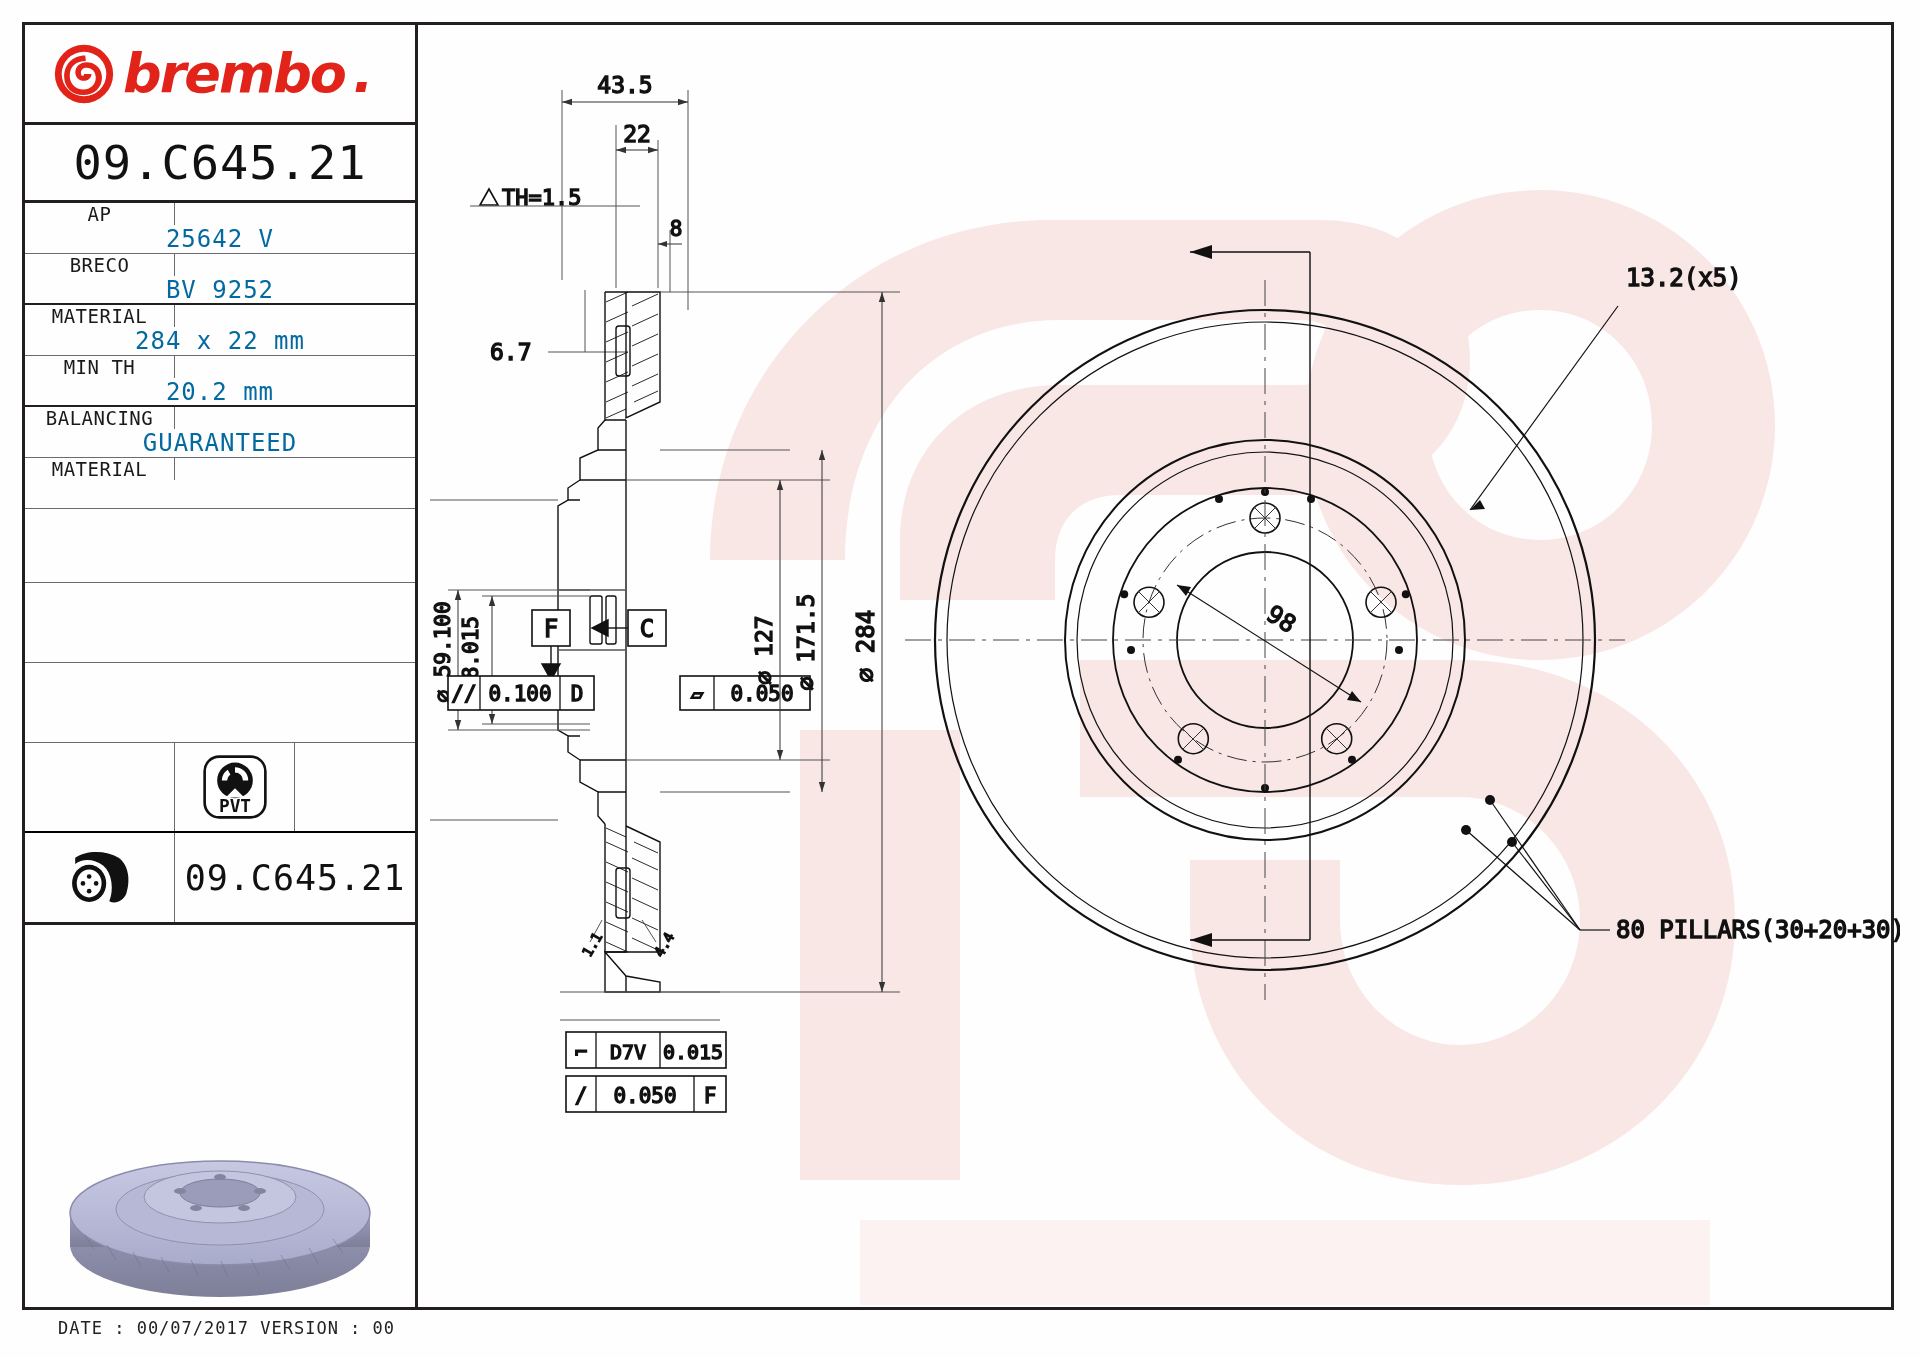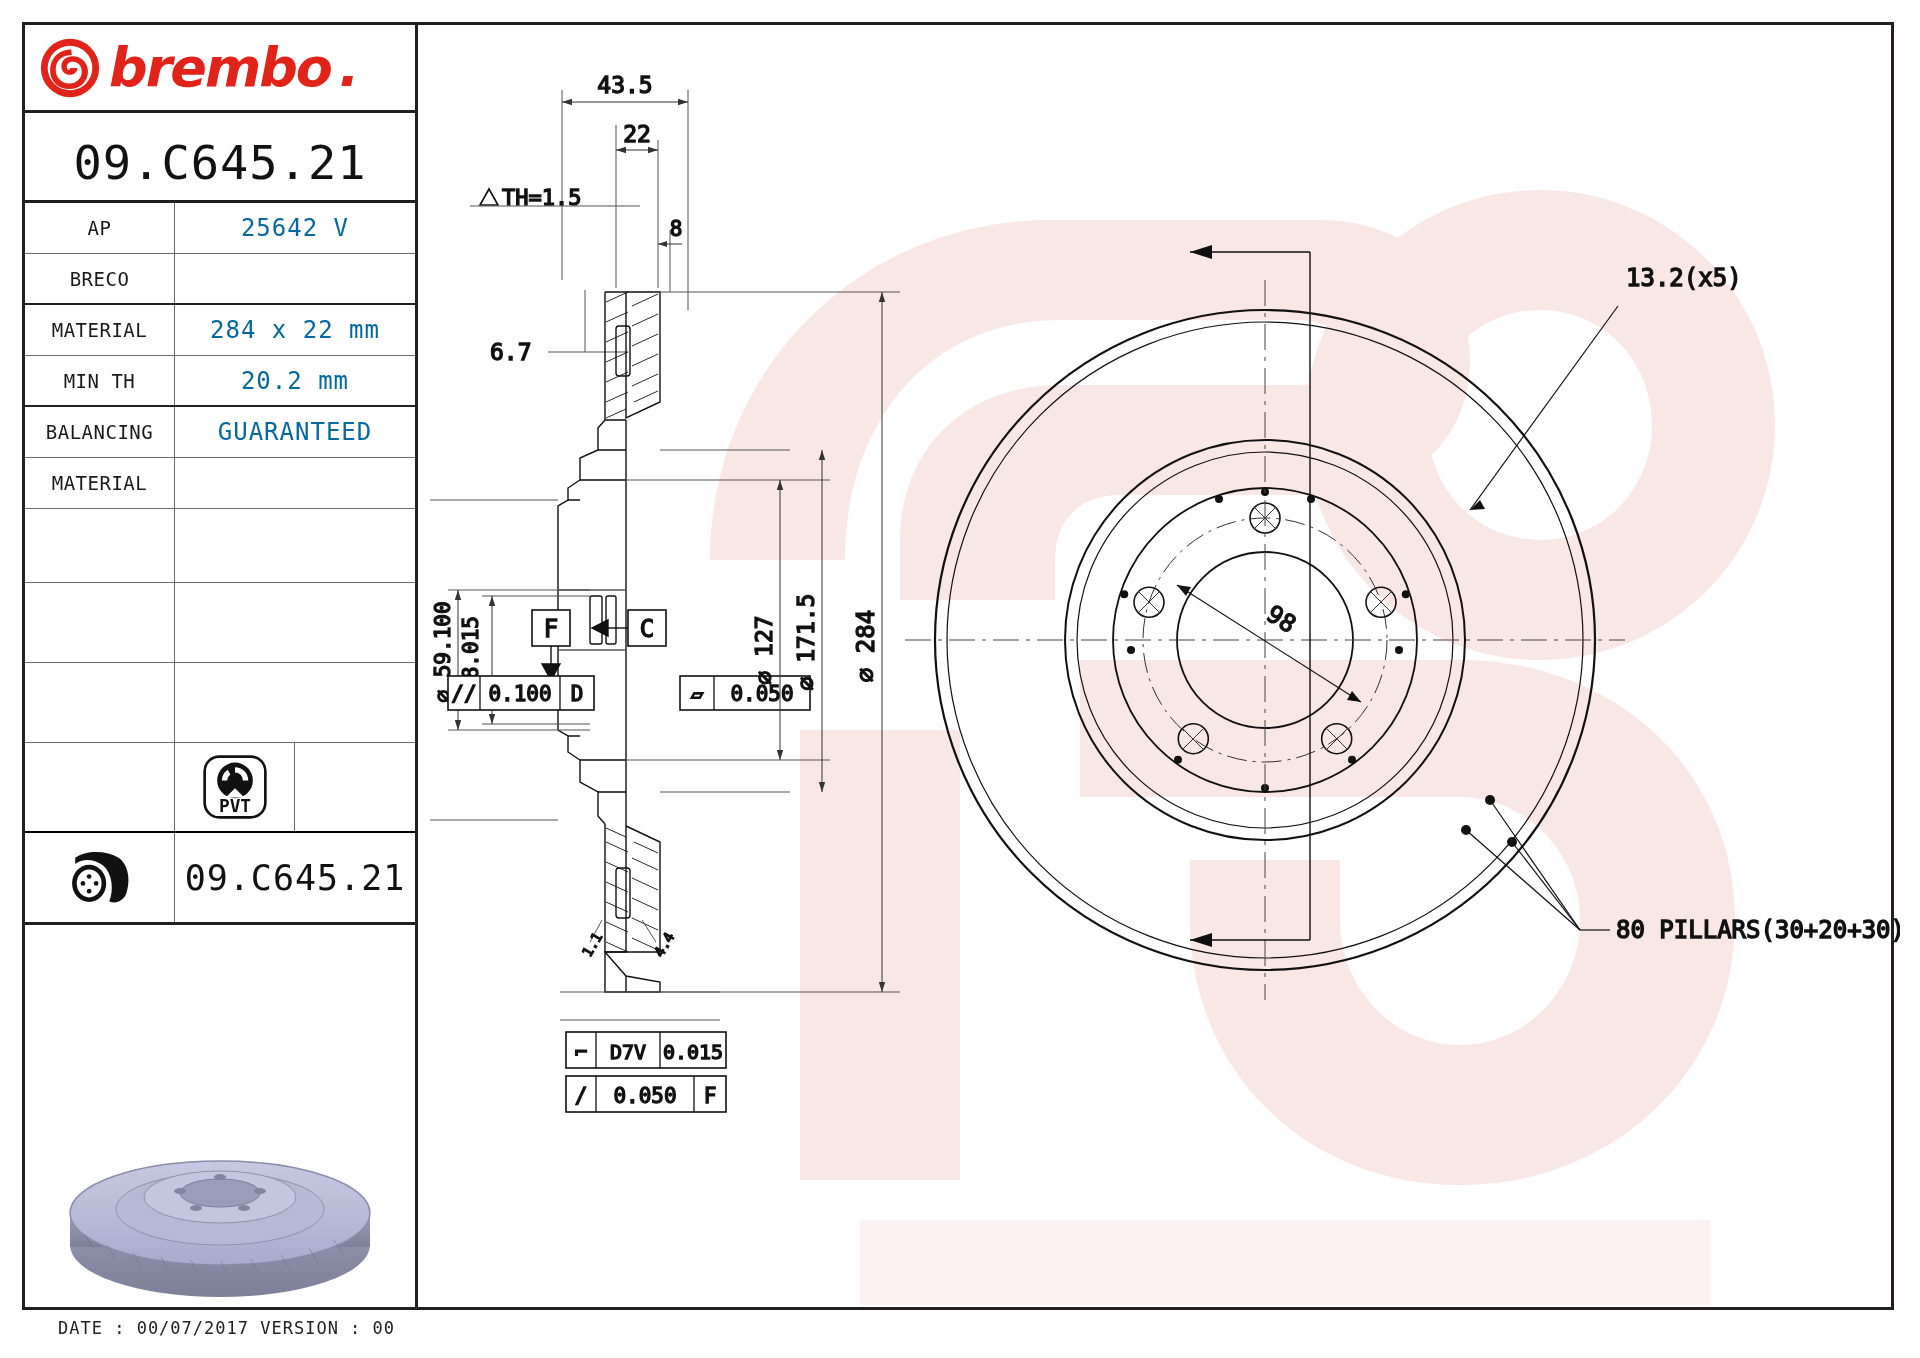--- a/index.html
+++ b/index.html
@@ -10,30 +10,30 @@
   
   .wm{position:absolute;left:560px;top:40px;width:1320px;height:1280px;pointer-events:none;z-index:0;opacity:.5;}
 
   
   .frame{position:absolute;left:22px;top:22px;width:1872px;height:1288px;border:3px solid #231f20;box-sizing:border-box;z-index:2;}
 
   
   .panel{position:absolute;left:25px;top:25px;width:390px;height:1282px;z-index:3;}
   .vsep{position:absolute;left:415px;top:25px;width:3px;height:1282px;background:#231f20;z-index:4;}
 
-  .logo-cell{position:absolute;left:0;top:0;width:390px;height:88px;border-bottom:3px solid #231f20;box-sizing:border-box;display:flex;align-items:center;padding-left:14px;}
+  .logo-cell{position:absolute;left:0;top:0;width:390px;height:100px;border-bottom:3px solid #231f20;box-sizing:border-box;display:flex;align-items:center;padding-left:28px;}
   .logo-mark{width:62px;height:62px;flex:0 0 62px;}
   .logo-word{font-family:"DejaVu Sans",sans-serif;font-weight:bold;font-size:54px;color:#e2231a;letter-spacing:-2px;margin-left:8px;font-style:italic;}
   .logo-dot{color:#e2231a;}
 
   .pn-cell{position:absolute;left:0;top:100px;width:390px;height:78px;border-bottom:3px solid #231f20;box-sizing:border-box;display:flex;align-items:center;justify-content:center;}
   .pn-text{font-size:47px;letter-spacing:1px;color:#111;font-family:"DejaVu Sans Mono",monospace;}
 
   .spec-table{position:absolute;left:0;top:178px;width:390px;}
-  .srow{display:flex;height:51px;border-bottom:1px solid #6a6a72;box-sizing:border-box;}
+  .srow{display:flex;height:51px;border-bottom:1px solid #6a6a72;box-sizing:border-box;flex-direction:column;}
   .srow.thick{border-bottom:2px solid #231f20;}
   .scell-k{width:150px;border-right:1px solid #6a6a72;box-sizing:border-box;display:flex;align-items:center;justify-content:center;font-size:19px;color:#1a1a1a;letter-spacing:.5px;}
   .scell-v{flex:1;display:flex;align-items:center;justify-content:center;font-size:24px;color:#0369a1;letter-spacing:1px;}
   .srow.empty{height:74px;}
   .srow.empty2{height:80px;}
 
   .pvt-row{display:flex;height:90px;border-bottom:2px solid #000000;box-sizing:border-box;}
   .pvt-a{width:150px;border-right:1px solid #6a6a72;box-sizing:border-box;}
   .pvt-b{width:120px;border-right:1px solid #6a6a72;box-sizing:border-box;display:flex;align-items:center;justify-content:center;}
   .pvt-c{flex:1;}
@@ -86,20 +86,21 @@
       <div class="pn-text">09.C645.21</div>
     </div>
 
     <div class="spec-table">
       <div class="srow">
         <div class="scell-k">AP</div>
         <div class="scell-v">25642 V</div>
       </div>
       <div class="srow thick">
         <div class="scell-k">BRECO</div>
+        <div class="scell-v">BV 9252</div>
       </div>
       <div class="srow">
         <div class="scell-k">MATERIAL</div>
         <div class="scell-v">284 x 22 mm</div>
       </div>
       <div class="srow thick">
         <div class="scell-k">MIN TH</div>
         <div class="scell-v">20.2 mm</div>
       </div>
       <div class="srow">

